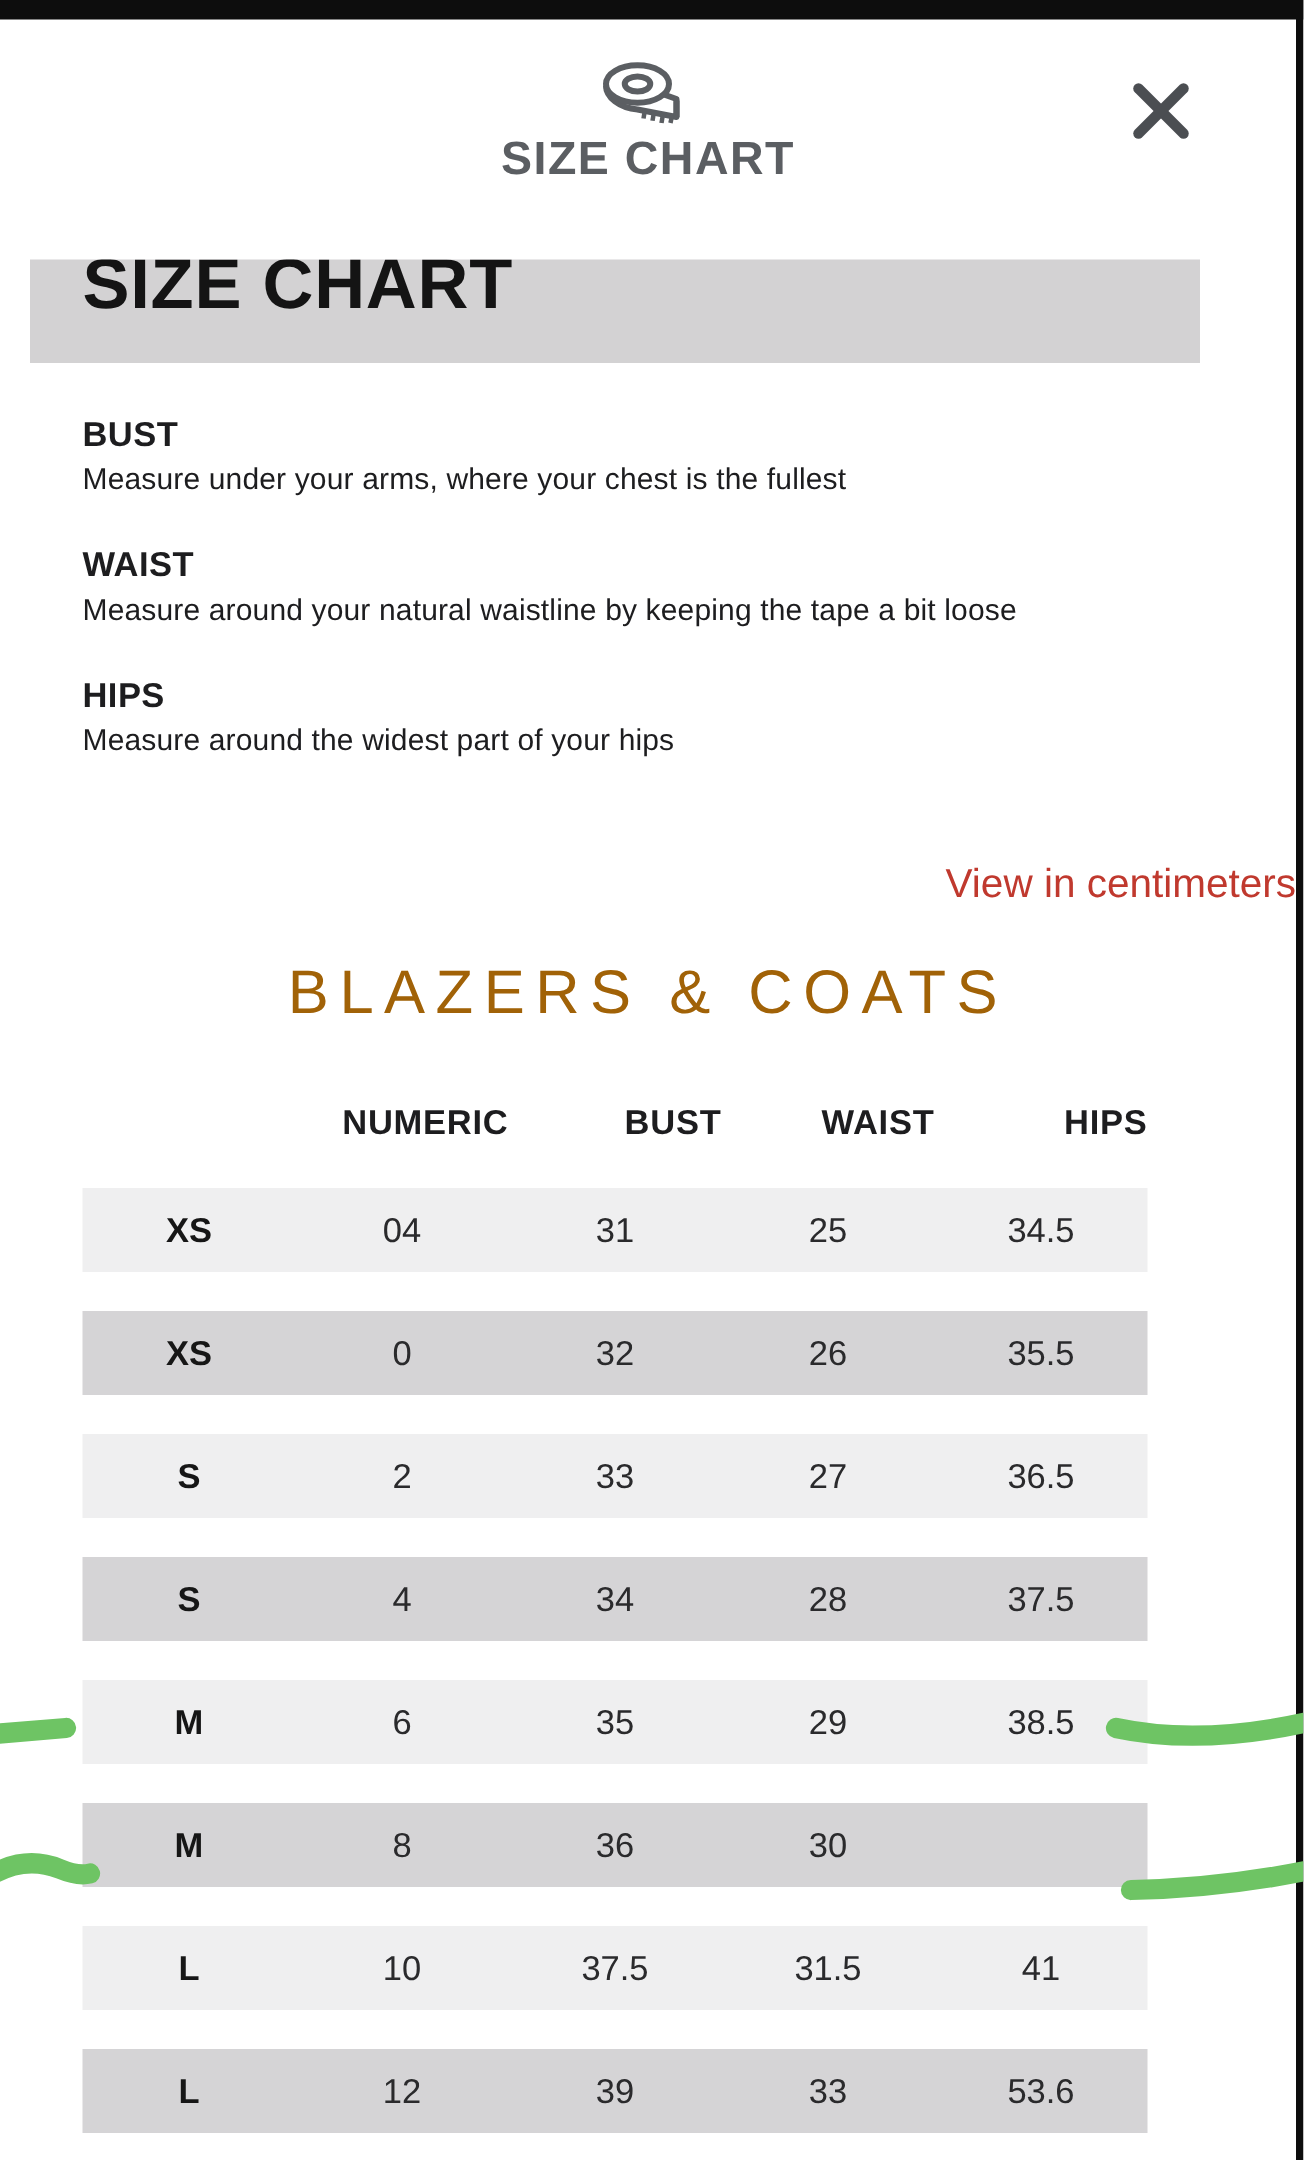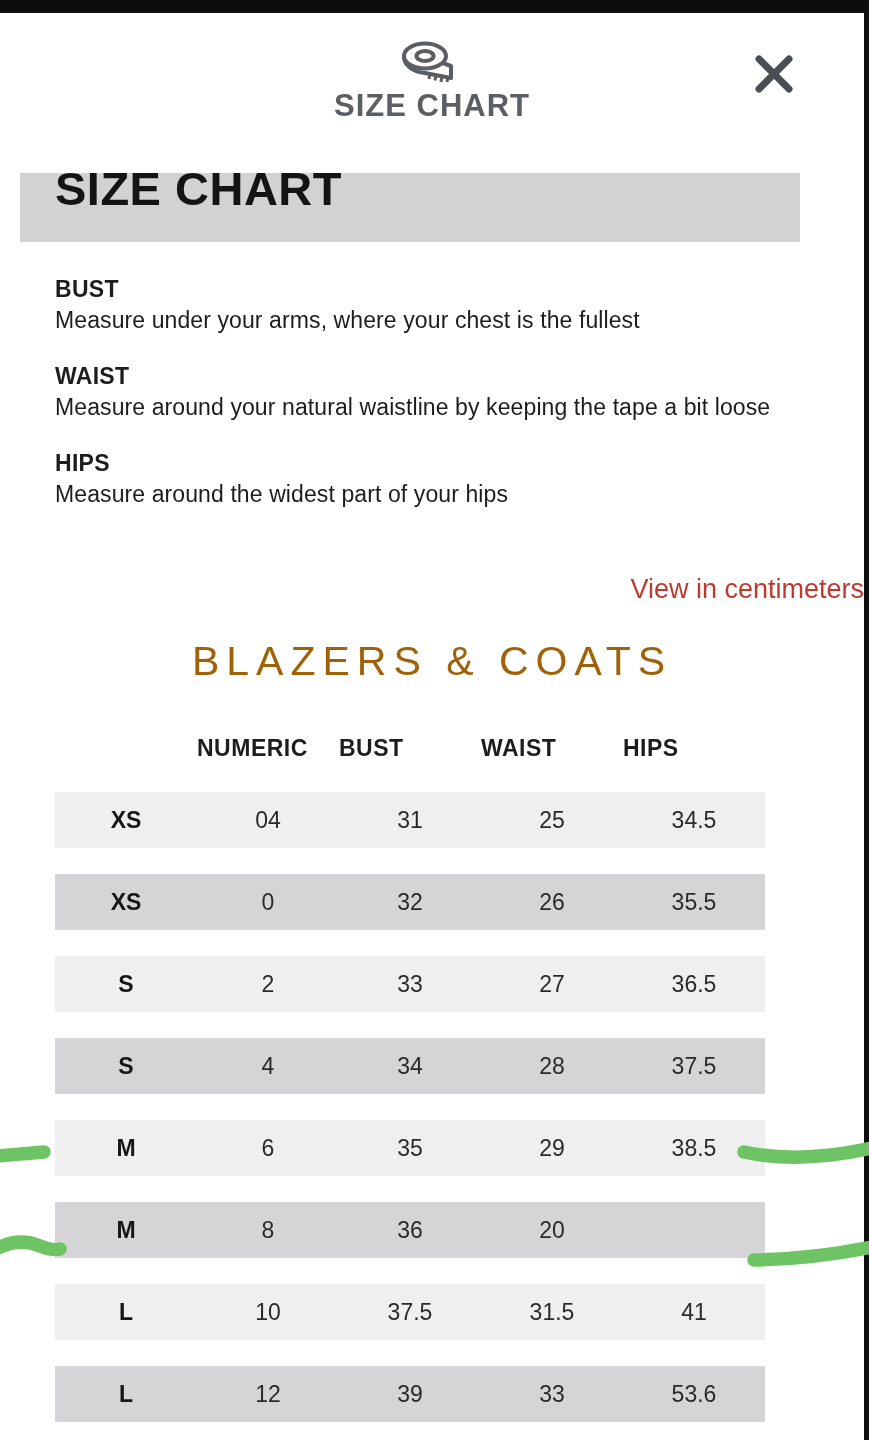--- a/index.html
+++ b/index.html
@@ -28,35 +28,35 @@
     overflow:hidden;
   }
   .banner h2{
     margin:-10px 0 0 35px;font-size:47px;line-height:1.12;font-weight:bold;
     letter-spacing:0.5px;color:#141414;
   }
   
   .guide{left:55px;top:274px;width:724px;}
   .guide-block{margin-bottom:25px;}
   .guide-label{font-size:23px;font-weight:bold;line-height:30px;letter-spacing:0.3px;}
-  .guide-text{font-size:23px;line-height:32px;letter-spacing:0.1px;}
+  .guide-text{font-size:20px;line-height:32px;letter-spacing:0.1px;}
   
   .unit-link{
     left:0;top:574px;width:864px;text-align:right;font-size:27px;
     color:var(--accent-red,#c0392e);cursor:pointer;
   }
   
   .section-title{
     left:0;top:638px;width:864px;text-align:center;font-size:41px;
     letter-spacing:7px;font-weight:400;color:#a16207;white-space:nowrap;
   }
   
   .size-table{left:55px;top:733px;width:710px;}
   .thead{display:grid;grid-template-columns:repeat(5,1fr);height:30px;margin-bottom:29px;}
-  .th{text-align:left;font-size:23px;font-weight:bold;letter-spacing:0.5px;line-height:30px;}
+  .th{text-align:right;font-size:23px;font-weight:bold;letter-spacing:0.5px;line-height:30px;}
   .tr{display:grid;grid-template-columns:repeat(5,1fr);height:56px;margin-bottom:26px;}
   .tr.light{background:var(--row-light,#efeff0);}
   .tr.dark{background:var(--row-dark,#d5d4d6);}
   .td{text-align:center;font-size:23px;line-height:56px;color:#2a2a2c;}
   .td.size-label{font-weight:bold;color:#161616;}
   
   .marker-overlay{left:0;top:0;width:869px;height:1440px;pointer-events:none;}
 </style>
 </head>
 <body>
@@ -154,21 +154,21 @@
         <div class="td size-label">M</div>
         <div class="td">6</div>
         <div class="td">35</div>
         <div class="td">29</div>
         <div class="td">38.5</div>
       </div>
       <div class="tr dark">
         <div class="td size-label">M</div>
         <div class="td">8</div>
         <div class="td">36</div>
-        <div class="td">20</div>
+        <div class="td">30</div>
       </div>
       <div class="tr light">
         <div class="td size-label">L</div>
         <div class="td">10</div>
         <div class="td">37.5</div>
         <div class="td">31.5</div>
         <div class="td">41</div>
       </div>
       <div class="tr dark">
         <div class="td size-label">L</div>

